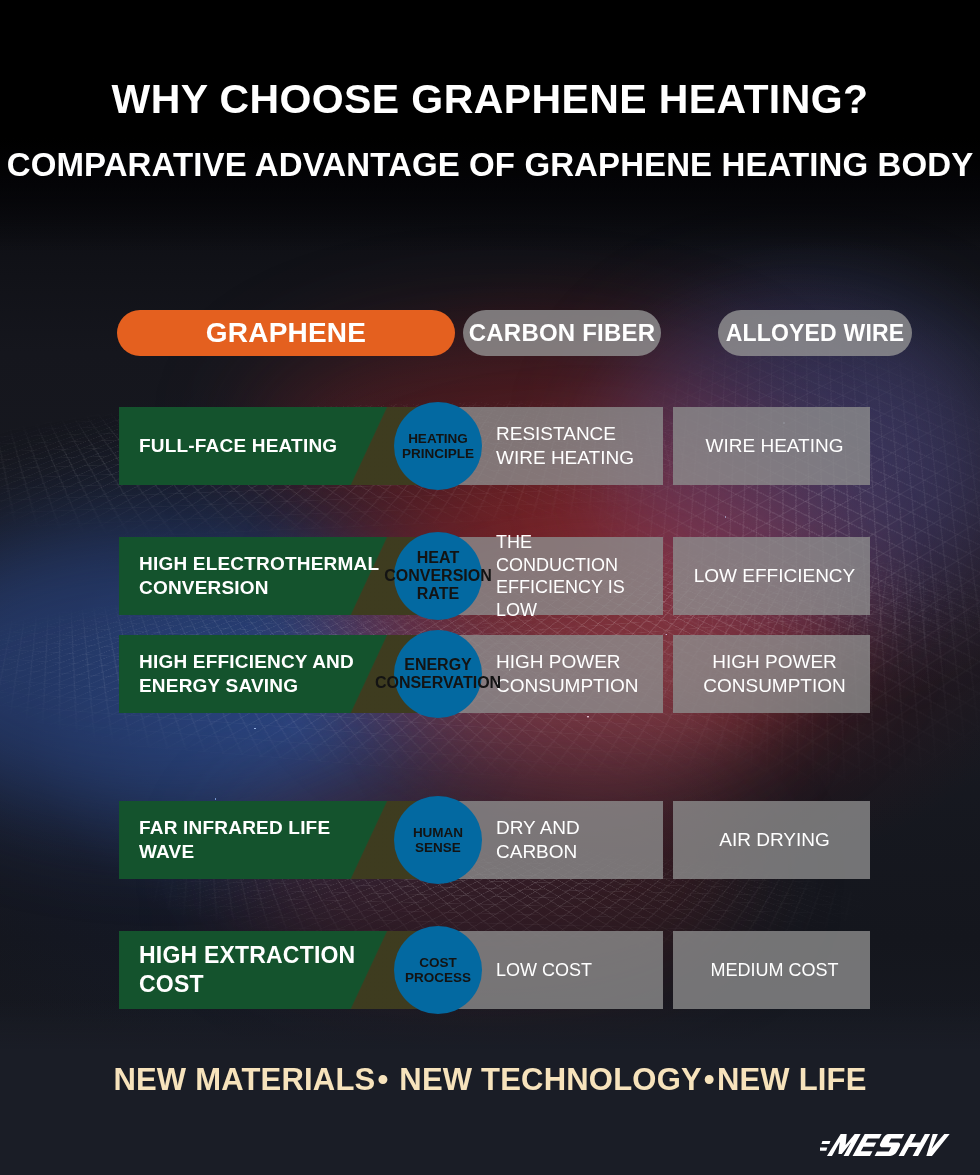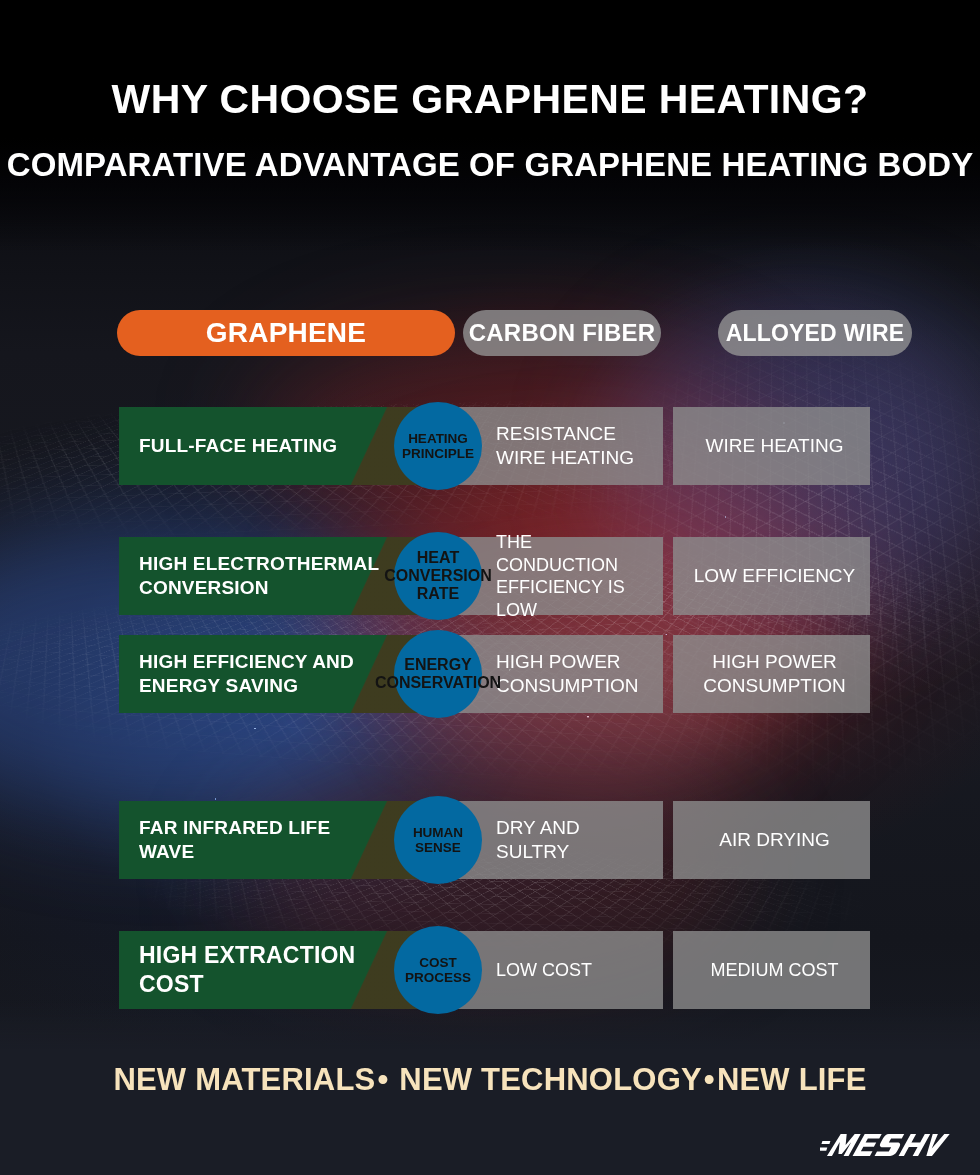--- a/index.html
+++ b/index.html
@@ -312,21 +312,21 @@
     <div class="row" id="row3">
       <div class="cell-orange">
         <span class="wedge"></span>
         <span class="txt">FAR INFRARED LIFE WAVE</span>
       </div>
       <div class="badge s14">
         <span>HUMAN</span>
         <span>SENSE</span>
       </div>
       <div class="cell-gray mid">
-        <span>DRY AND SULTRY</span>
+        <span>DRY AND CARBON</span>
       </div>
       <div class="cell-gray right">
         <span>AIR DRYING</span>
       </div>
     </div>
 
     <div class="row" id="row4">
       <div class="cell-orange small">
         <span class="wedge"></span>
         <span class="txt">HIGH EXTRACTION COST</span>

